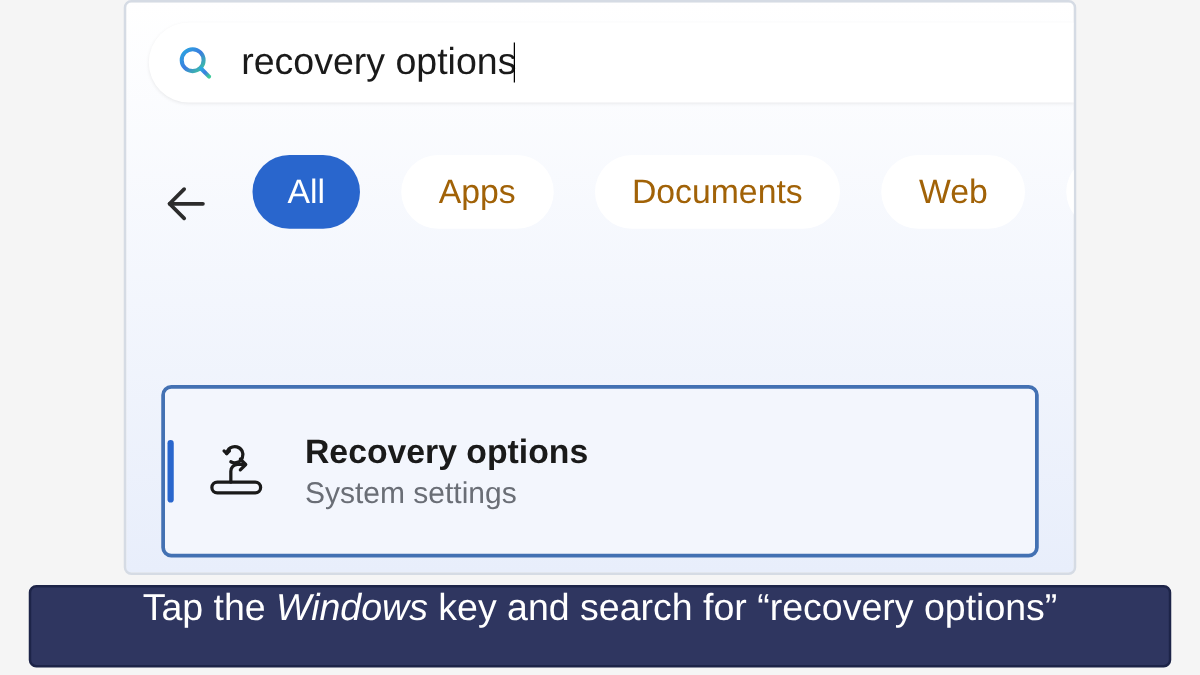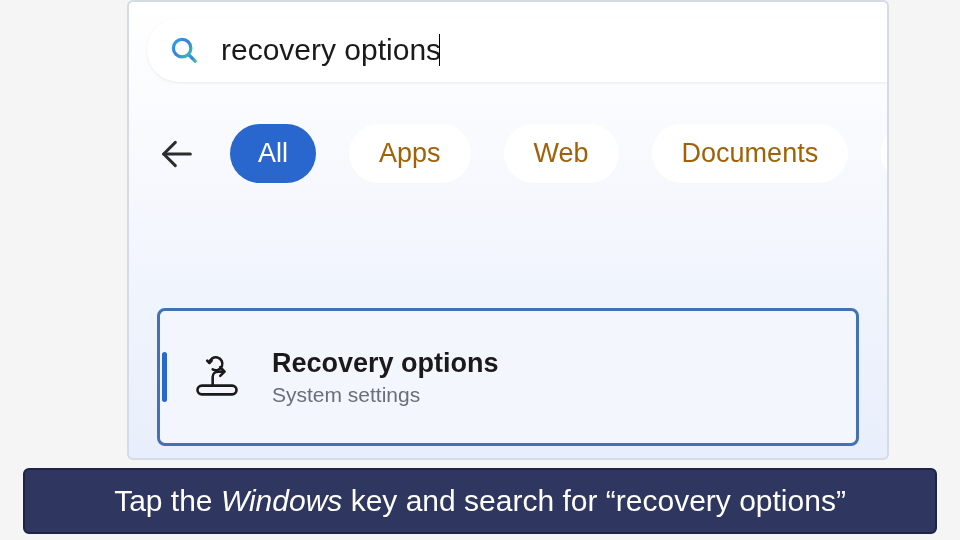--- a/index.html
+++ b/index.html
@@ -18,21 +18,20 @@
     .frame {
       position: absolute;
       left: 99px;
       top: 0;
       width: 762px;
       height: 460px;
       background: linear-gradient(180deg, #ffffff 0%, #e8eefb 100%);
       border: 2px solid #d5dbe4;
       border-radius: 6px;
       overflow: hidden;
-      margin-left: 28px;
     }
     .search-bar {
       position: absolute;
       top: 16px;
       left: 18px;
       right: 0;
       height: 64px;
       background: #ffffff;
       border-radius: 40px 0 0 40px;
       display: flex;
@@ -59,21 +58,21 @@
       margin-left: 22px;
       font-size: 30px;
       color: #1a1a1a;
     }
     .filter-row {
       position: absolute;
       top: 122px;
       left: 28px;
       right: 0;
       display: flex;
-      align-items: center;
+      align-items: flex-end;
       gap: 33px;
     }
     .back-arrow {
       width: 44px;
       display: flex;
       align-items: center;
       justify-content: center;
     }
     .pill {
       background: #ffffff;
@@ -135,34 +134,34 @@
       display: flex;
       flex-direction: column;
       gap: 4px;
     }
     .result-title {
       font-size: 27px;
       font-weight: 600;
       color: #1a1a1a;
     }
     .result-subtitle {
-      font-size: 21px;
+      font-size: 24px;
       color: #6a6e76;
     }
     .caption-banner {
       position: absolute;
       left: 23px;
       right: 23px;
       bottom: 6px;
       height: 66px;
       background: #2f3660;
       border: 2px solid #1d2448;
       border-radius: 6px;
       display: flex;
-      align-items: center;
+      align-items: flex-start;
       justify-content: center;
       color: #ffffff;
       font-size: 30px;
       text-align: center;
       padding: 0 12px;
     }
     .caption-banner em {
       font-style: italic;
     }
   </style>
@@ -198,24 +197,24 @@
         <polyline points="11 5 4 12 11 19"></polyline>
       </svg>
     </span>
     <div class="pill active">
       <span>All</span>
     </div>
     <div class="pill">
       <span>Apps</span>
     </div>
     <div class="pill">
+      <span>Documents</span>
+    </div>
+    <div class="pill">
       <span>Web</span>
-    </div>
-    <div class="pill">
-      <span>Documents</span>
     </div>
     <div class="pill" style="padding-right:60px; margin-right:-60px;">
       <span>Settings</span>
     </div>
   </div>
 
 
   <div class="result-card">
     <div class="accent-bar"></div>
     <div class="result-icon">

